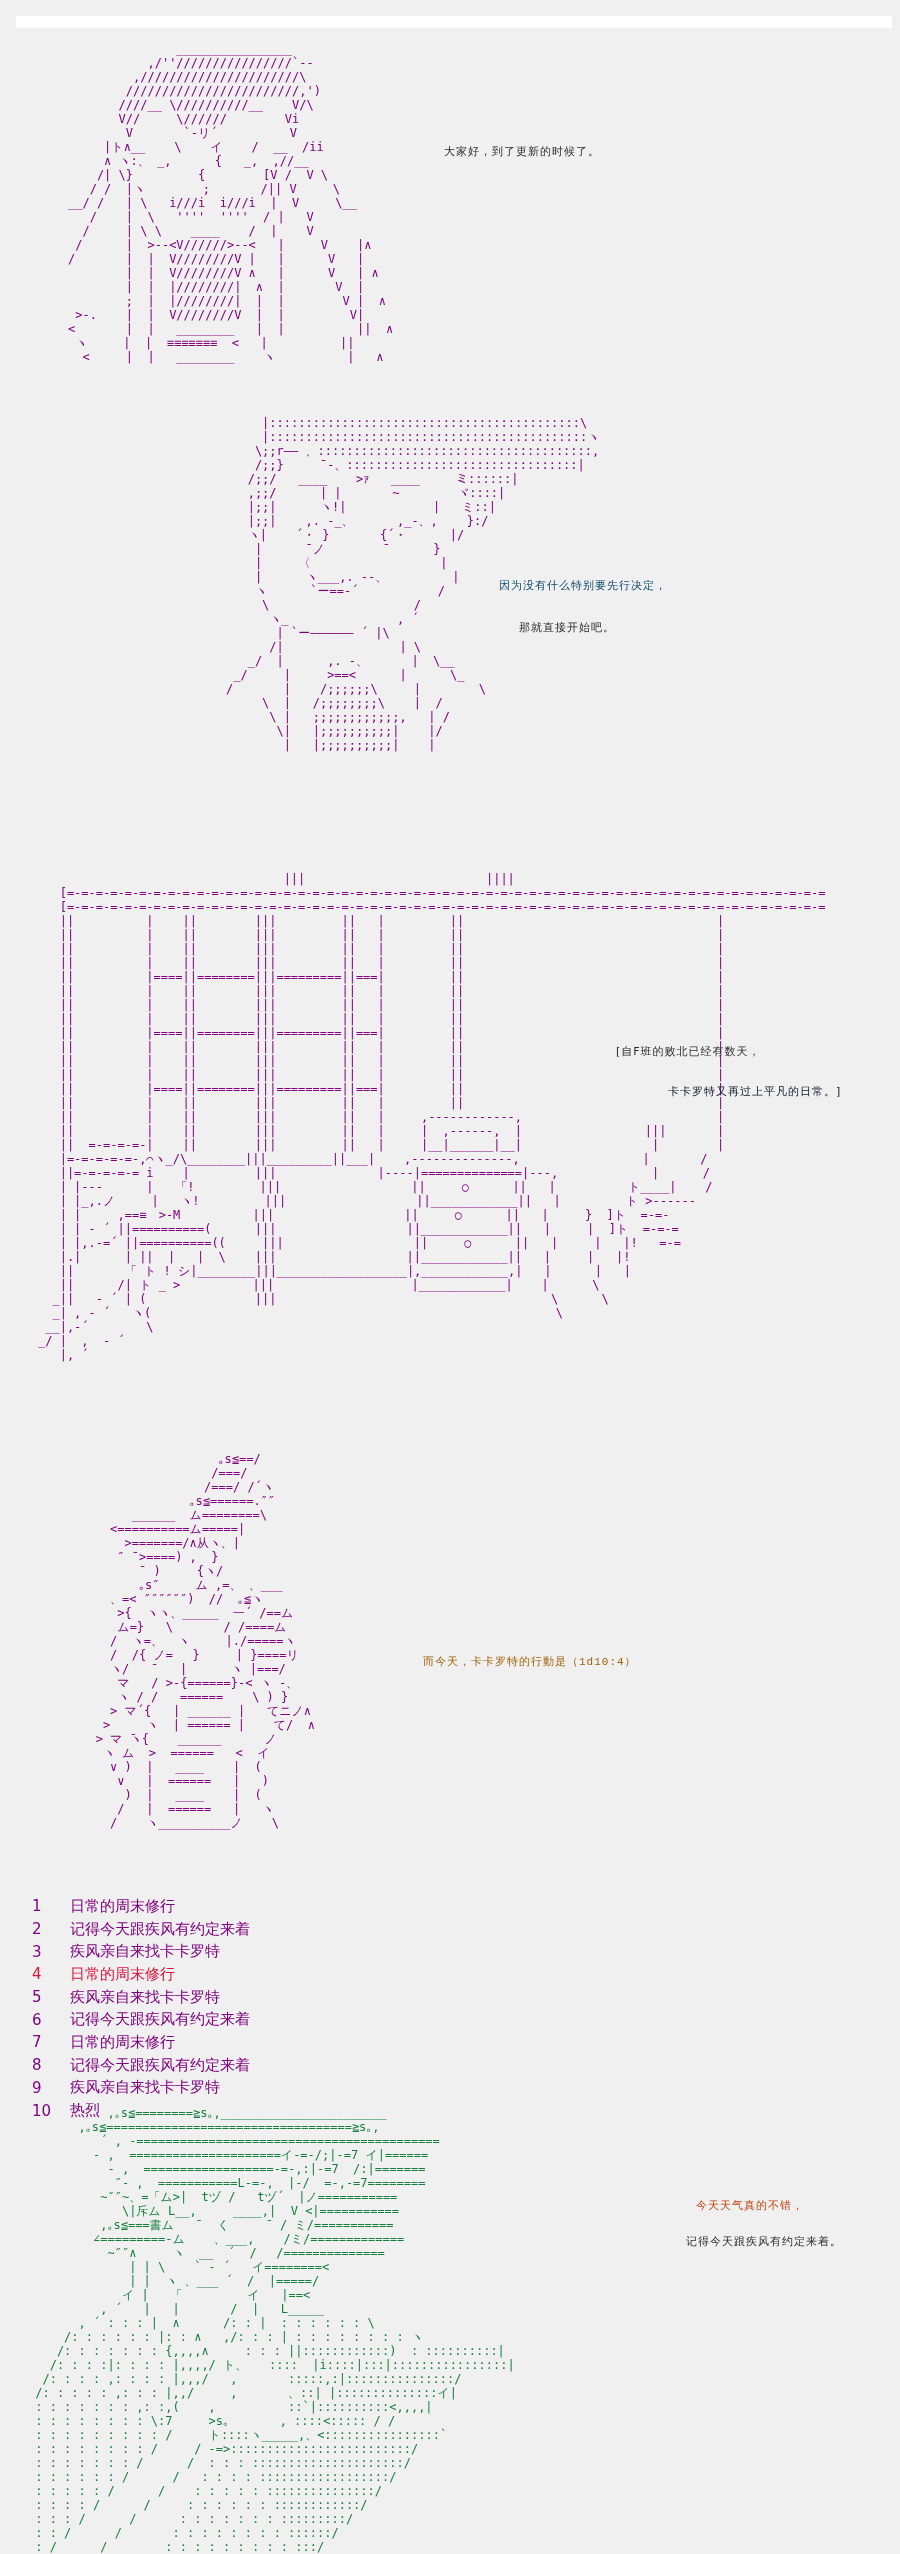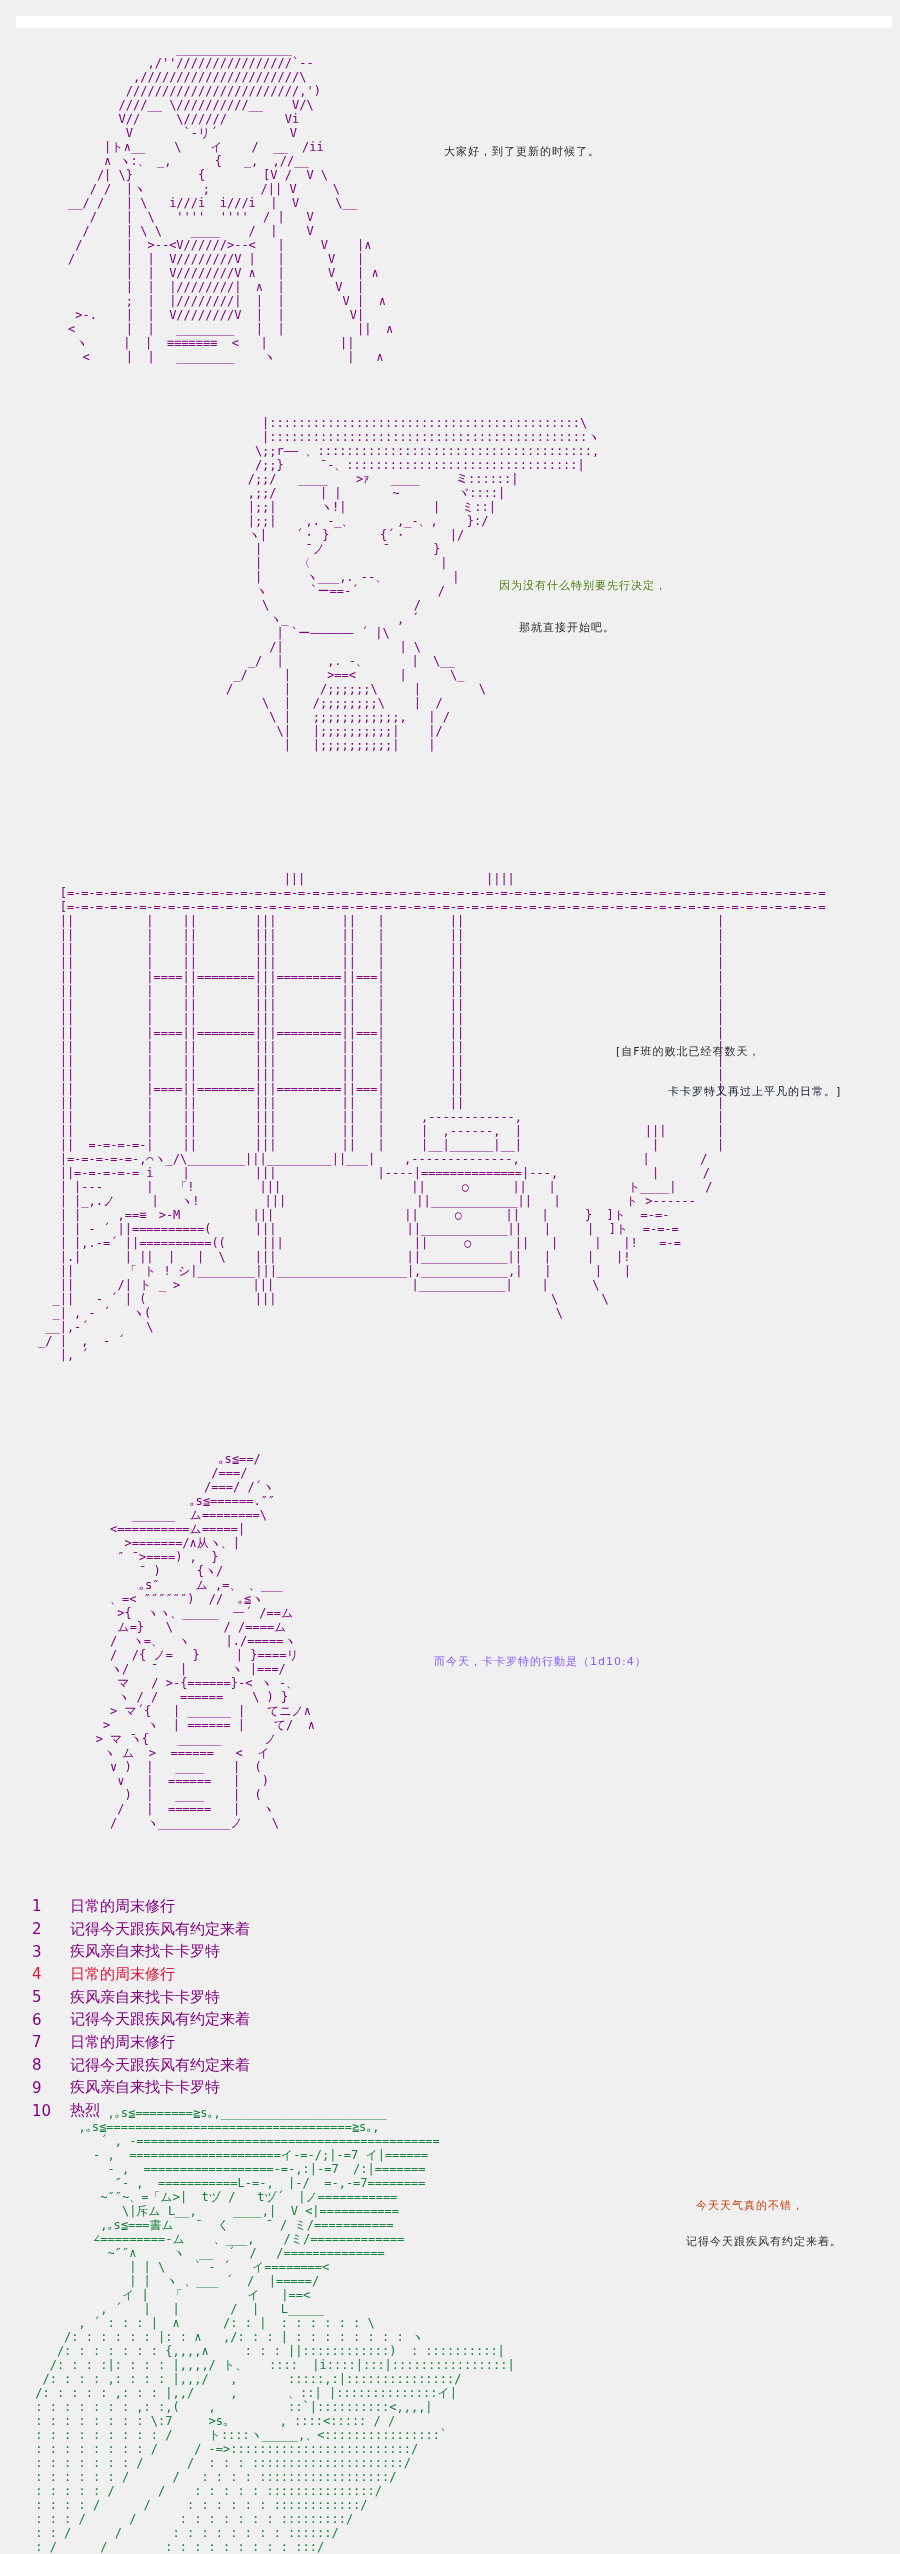--- a/index.html
+++ b/index.html
@@ -67,21 +67,21 @@
        | `ー―――――― ´ |\
       /|                | \
    _/  |      ,. -、      |  \__
  _/     |     &gt;==&lt;      |      \_
 /       |    /;;;;;;\     |        \
      \  |   /;;;;;;;;\    |  /
       \ |   ;;;;;;;;;;;;,   | /
        \|   |;;;;;;;;;;|    |/
         |   |;;;;;;;;;;|    |</pre>
 
-  <div class="say" style="left: 483px; top: 562px; color: #4d7c0f;">因为没有什么特别要先行决定，</div>
+  <div class="say" style="left: 483px; top: 562px; color: #0c4a6e;">因为没有什么特别要先行决定，</div>
   <div class="say" style="left: 503px; top: 604px; color: rgb(43, 43, 43);">那就直接开始吧。</div>
 
   <pre class="aa" style="left: 22px; top: 856px; color: rgb(128, 0, 128);">                                  |||                         ||||
    [=-=-=-=-=-=-=-=-=-=-=-=-=-=-=-=-=-=-=-=-=-=-=-=-=-=-=-=-=-=-=-=-=-=-=-=-=-=-=-=-=-=-=-=-=-=-=-=-=-=-=-=-=
    [=-=-=-=-=-=-=-=-=-=-=-=-=-=-=-=-=-=-=-=-=-=-=-=-=-=-=-=-=-=-=-=-=-=-=-=-=-=-=-=-=-=-=-=-=-=-=-=-=-=-=-=-=
    ||          |    ||        |||         ||   |         ||                                   |
    ||          |    ||        |||         ||   |         ||                                   |
    ||          |    ||        |||         ||   |         ||                                   |
    ||          |    ||        |||         ||   |         ||                                   |
    ||          |====||========|||=========||===|         ||                                   |
@@ -138,21 +138,21 @@
      &gt; マ´{   | ______ |   てニノ∧
     &gt;     ヽ  | ====== |    て/  ∧
    &gt; マ ̄ヽ{    ______      ノ
     ヽ ム  &gt;  ======   &lt;  イ
      ∨ )  |   ____    |  (
       ∨   |  ======   |   )
        )  |   ____    |  (
       /   |  ======   |   ヽ
      /    ヽ__________ノ    \</pre>
 
-  <div class="say" style="left: 418px; top: 1638px; color: #8b5cf6;">而今天，卡卡罗特的行動是（1d10:4）</div>
+  <div class="say" style="left: 407px; top: 1638px; color: #a16207; font-family: Liberation Mono, monospace;">而今天，卡卡罗特的行動是（1d10:4）</div>
 
   <div class="dice-list" style="color: rgb(128, 0, 128);">
     <div class="dice-row">
         <span class="num">1</span>
         <span class="lbl">日常的周末修行</span>
       </div>
     <div class="dice-row">
         <span class="num">2</span>
         <span class="lbl">记得今天跟疾风有约定来着</span>
       </div>

